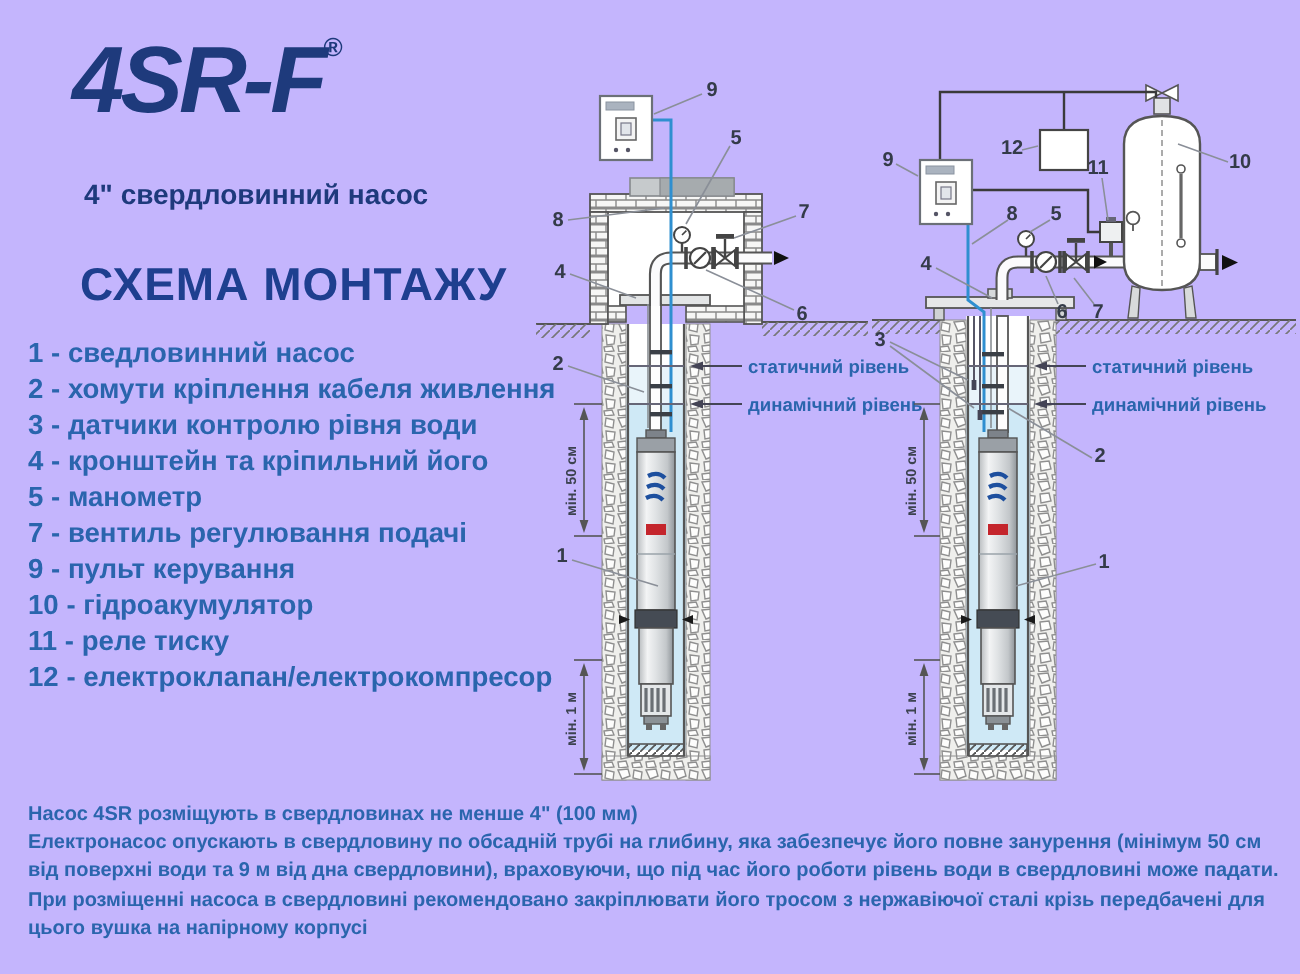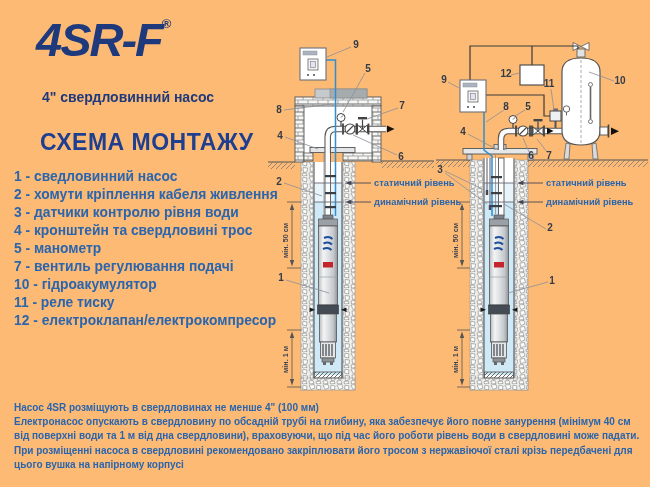--- a/index.html
+++ b/index.html
@@ -1,16 +1,16 @@
 <!DOCTYPE html>
 <html><head>
 <meta charset="utf-8">
 <style>
   html,body{margin:0;padding:0;background:#fff;}
-  .page{position:relative;width:650px;height:487px;background:#fdba74;overflow:hidden;
+  .page{position:relative;width:650px;height:487px;background:#c4b5fd;overflow:hidden;
         font-family:"Liberation Sans", sans-serif;}
   .logo{position:absolute;left:36px;top:16px;font-size:47px;font-weight:bold;font-style:italic;
         color:#1e3a7c;letter-spacing:-2px;line-height:1;}
   .logo .reg{font-size:13px;font-style:normal;vertical-align:28px;letter-spacing:0;}
   .subtitle{position:absolute;left:42px;top:89px;font-size:14px;font-weight:bold;color:#1e3a7c;}
   .title{position:absolute;left:40px;top:129px;font-size:23px;font-weight:bold;color:#1e3f8f;
          letter-spacing:0.5px;text-align:center;}
   .legend{position:absolute;left:14px;top:168px;font-size:13.8px;font-weight:bold;color:#2a65ad;
           line-height:18px;white-space:nowrap;}
   .notes{position:absolute;left:14px;top:401px;width:630px;font-size:10px;font-weight:bold;
@@ -30,23 +30,24 @@
   <div class="logo"><span>4SR-F</span><span class="reg">®</span></div>
 
   <div class="subtitle">4" свердловинний насос</div>
 
   <div class="title">СХЕМА МОНТАЖУ</div>
 
   <div class="legend">
     <div><span>1</span><span> - </span><span>сведловинний насос</span></div>
     <div><span>2</span><span> - </span><span>хомути кріплення кабеля живлення</span></div>
     <div><span>3</span><span> - </span><span>датчики контролю рівня води</span></div>
-    <div><span>4</span><span> - </span><span>кронштейн та свердловині трос</span></div>
+    <div><span>4</span><span> - </span><span>кронштейн та кріпильний його</span></div>
     <div><span>5</span><span> - </span><span>манометр</span></div>
     <div><span>7</span><span> - </span><span>вентиль регулювання подачі</span></div>
+    <div><span>9</span><span> - </span><span>пульт керування</span></div>
     <div><span>10</span><span> - </span><span>гідроакумулятор</span></div>
     <div><span>11</span><span> - </span><span>реле тиску</span></div>
     <div><span>12</span><span> - </span><span>електроклапан/електрокомпресор</span></div>
   </div>
 
   <svg style="position:absolute;left:268px;top:25px;" width="382" height="375" viewBox="268 25 382 375" xmlns="http://www.w3.org/2000/svg">
     <defs>
       <pattern id="brick" width="10" height="8" patternUnits="userSpaceOnUse">
         <rect width="10" height="8" fill="#f6f6f5"></rect>
         <path d="M0,0.4H10 M0,4H10 M0,7.6H10 M3,0V4 M8,4V8" stroke="#8a8a8a" stroke-width="0.7" fill="none"></path>
@@ -393,17 +394,17 @@
         <text x="549" y="159" class="callout">7</text>
         <text x="440" y="173" class="callout">3</text>
         <text x="550" y="231" class="callout">2</text>
         <text x="552" y="284" class="callout">1</text>
       </g>
     </g>
   </svg>
 
   <div class="notes">
     <p>Насос 4SR розміщують в свердловинах не менше 4" (100 мм)</p>
-    <p>Електронасос опускають в свердловину по обсадній трубі на глибину, яка забезпечує його повне занурення (мінімум 40 см від поверхні води та 1 м від дна свердловини), враховуючи, що під час його роботи рівень води в свердловині може падати.</p>
+    <p>Електронасос опускають в свердловину по обсадній трубі на глибину, яка забезпечує його повне занурення (мінімум 50 см від поверхні води та 9 м від дна свердловини), враховуючи, що під час його роботи рівень води в свердловині може падати.</p>
     <p>При розміщенні насоса в свердловині рекомендовано закріплювати його тросом з нержавіючої сталі крізь передбачені для цього вушка на напірному корпусі</p>
   </div>
 
 </div>
 
 </body></html>

